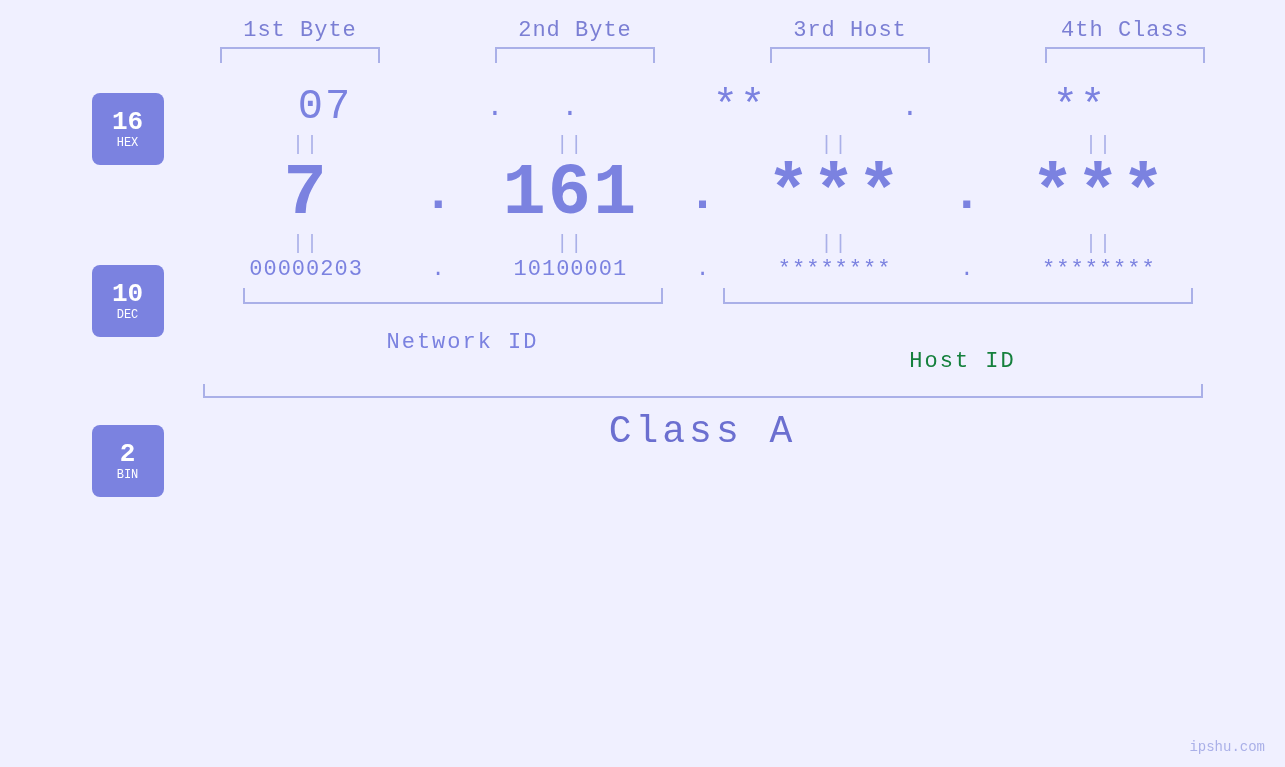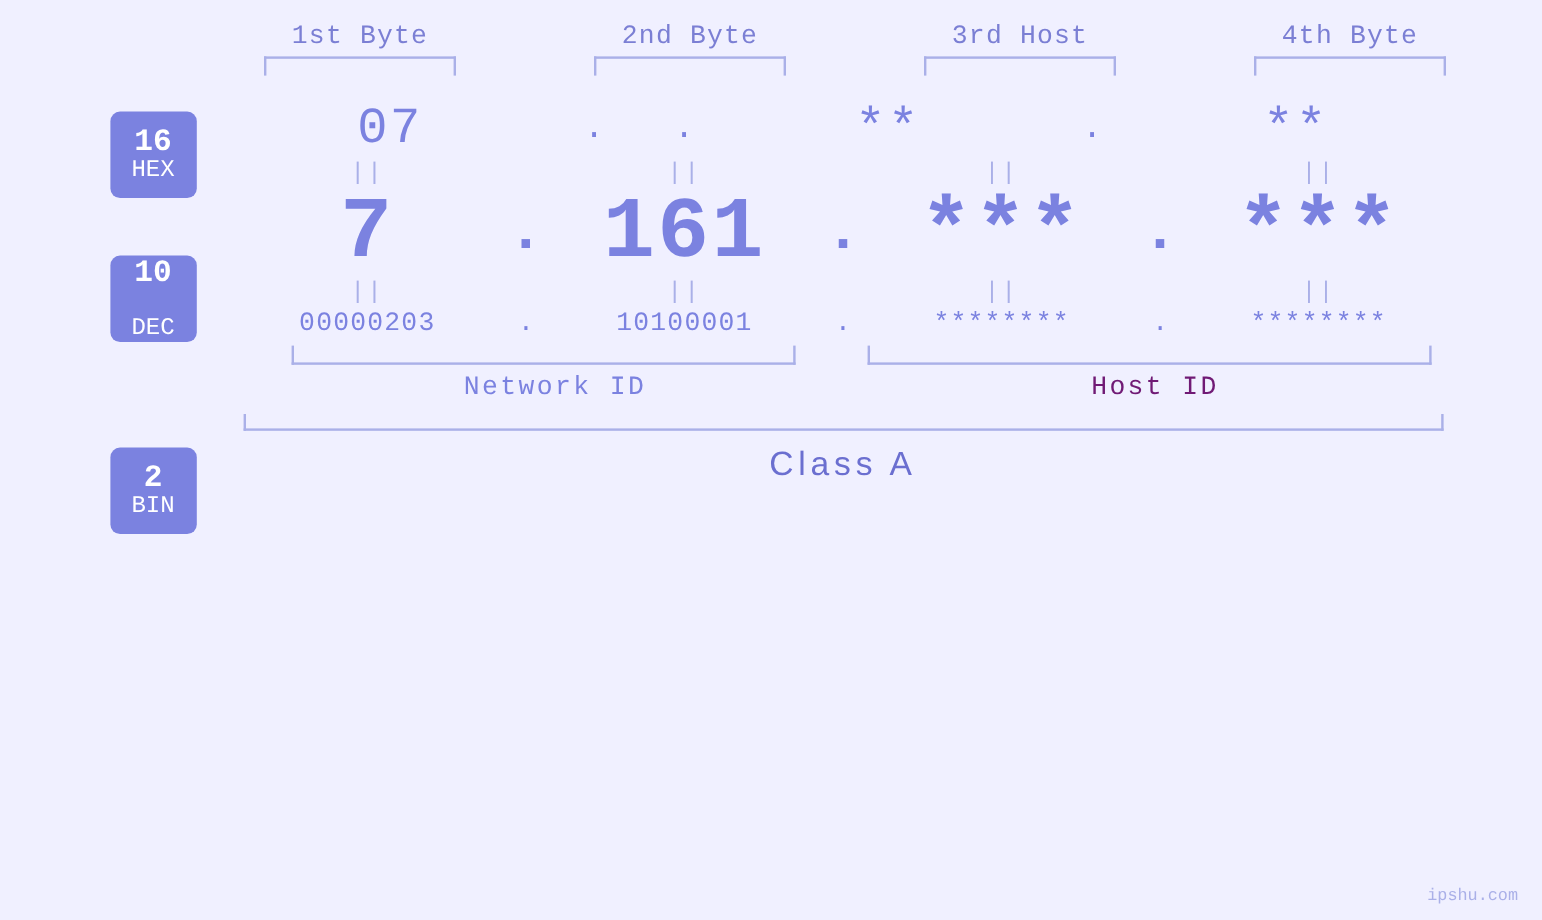--- a/index.html
+++ b/index.html
@@ -76,21 +76,21 @@
       font-family: 'Courier New', Courier, monospace;
     }
 
     .badge-num {
       font-size: 26px;
       font-weight: bold;
       line-height: 1.1;
     }
 
     .badge-label {
-      font-size: 20px;
+      font-size: 12px;
       font-weight: normal;
       line-height: 1.1;
     }
 
     
     .data-row {
       display: flex;
       flex-direction: row;
       align-items: center;
       justify-content: space-around;
@@ -194,21 +194,21 @@
   </style>
 </head>
 <body>
 
 <div class="container">
 
   <div class="byte-labels">
     <div class="byte-label">1st Byte</div>
     <div class="byte-label">2nd Byte</div>
     <div class="byte-label">3rd Host</div>
-    <div class="byte-label">4th Byte</div>
+    <div class="byte-label">4th Class</div>
   </div>
 
   <div class="bracket-top">
     <div class="bracket-segment">
       <div class="bracket-line-top"></div>
     </div>
     <div class="bracket-segment">
       <div class="bracket-line-top"></div>
     </div>
     <div class="bracket-segment">
@@ -219,21 +219,21 @@
     </div>
   </div>
 
   <div style="display:flex; flex-direction:row; width:1180px; margin-top:10px; flex:1;">
 
     <div class="badges-wrapper" style="width:140px; display:flex; flex-direction:column; align-items:center; padding-left:10px;">
       <div class="badge badge-hex-wrap" style="margin-top:20px;">
         <div class="badge-num">16</div>
         <div class="badge-label">HEX</div>
       </div>
-      <div class="badge badge-dec-wrap" style="margin-top:48px;justify-content:space-between;">
+      <div class="badge badge-dec-wrap" style="margin-top:100px;">
         <div class="badge-num">10</div>
         <div class="badge-label">DEC</div>
       </div>
       <div class="badge badge-bin-wrap" style="margin-top:88px;">
         <div class="badge-num">2</div>
         <div class="badge-label">BIN</div>
       </div>
     </div>
 
     <div style="flex:1; display:flex; flex-direction:column; padding-right:20px;">
@@ -291,29 +291,29 @@
 
         <div style="width:420px; height:16px; border-bottom:2px solid #aab0e8; border-left:2px solid #aab0e8; border-right:2px solid #aab0e8; margin-left:40px;"></div>
 
         <div style="width:60px;"></div>
 
         <div style="flex:1; height:16px; border-bottom:2px solid #aab0e8; border-left:2px solid #aab0e8; border-right:2px solid #aab0e8; margin-right:10px;"></div>
       </div>
 
       <div style="display:flex; flex-direction:row; margin-top:6px; padding-left:10px; padding-right:10px;align-items:center;">
         <div style="width:520px; text-align:center; color:#7b82e0; font-size:22px; letter-spacing:2px; font-family:'Courier New',Courier,monospace;">Network ID</div>
-        <div style="flex:1; text-align:center; color:#701a75; font-size:22px; letter-spacing:2px; font-family:'Courier New',Courier,monospace;">Host ID</div>
+        <div style="flex:1; text-align:center; color:#15803d; font-size:22px; letter-spacing:2px; font-family:'Courier New',Courier,monospace;margin-top:39px;">Host ID</div>
       </div>
 
       <div style="margin-top:10px; padding-left:10px; padding-right:10px;">
         <div style="width:100%; height:14px; border-bottom:2px solid #aab0e8; border-left:2px solid #aab0e8; border-right:2px solid #aab0e8;"></div>
       </div>
 
       <div style="display:flex; justify-content:center; margin-top:12px;">
-        <div style="color:#6b6fd0; font-size:28px; letter-spacing:4px; font-family:Liberation Sans, sans-serif;">Class A</div>
+        <div style="color:#6b6fd0; font-size:38px; letter-spacing:4px; font-family:Liberation Mono, monospace;">Class A</div>
       </div>
 
     </div>
   </div>
 
   <div class="watermark">ipshu.com</div>
 
 </div>
 
 </body></html>

